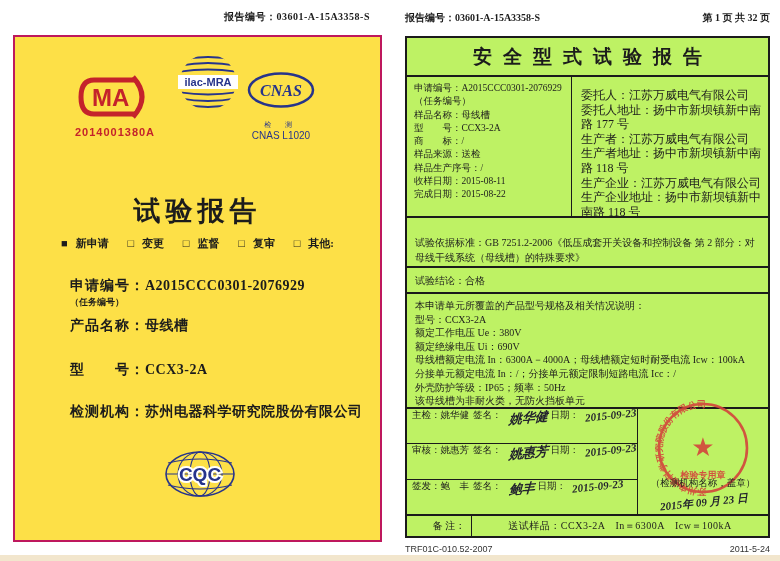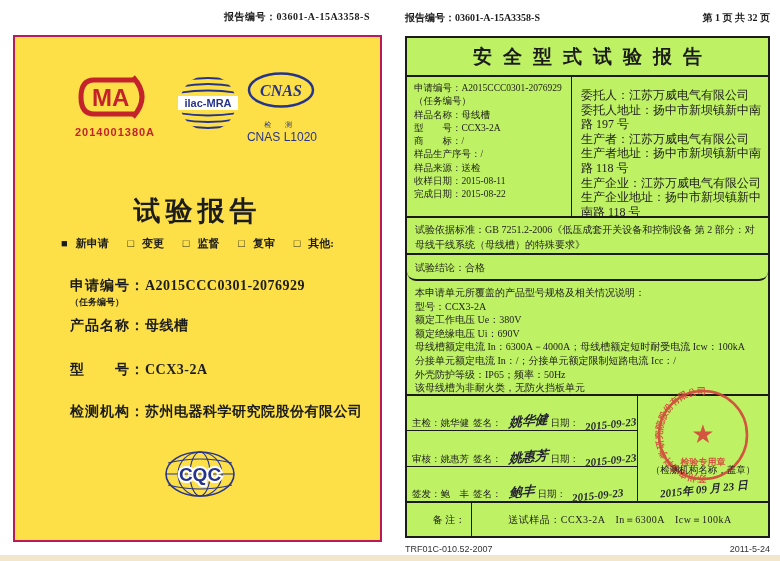--- a/index.html
+++ b/index.html
@@ -12,24 +12,24 @@
 
   
   .lp-repno{position:absolute;top:10px;left:13px;width:357px;text-align:right;
     font-size:10px;font-weight:bold;letter-spacing:.5px;}
   .left-page{position:absolute;left:13px;top:35px;width:365px;height:503px;
     border:2px solid #be185d;background:#fde047;}
   .lp-logo{position:absolute;}
   .cma-wrap{left:52px;top:36px;width:96px;text-align:center;}
   .cma-num{color:#c4232b;font-size:11px;font-weight:bold;letter-spacing:1px;margin-top:1px;
     font-family:"Liberation Sans",sans-serif;}
-  .ilac-wrap{left:163px;top:36px;}
+  .ilac-wrap{left:163px;top:15px;}
   .cnas-wrap{left:230px;top:34px;width:72px;text-align:center;}
   .cnas-sub1{color:#27348b;font-size:7px;letter-spacing:6px;margin-top:7px;}
-  .cnas-sub2{color:#27348b;font-size:12px;font-family:"Liberation Sans",sans-serif;text-align:right;}
+  .cnas-sub2{color:#27348b;font-size:10px;font-family:"Liberation Sans",sans-serif;}
   .lp-title1{position:absolute;top:116px;left:0;width:100%;text-align:center;
     font-size:27px;font-weight:bold;letter-spacing:3px;}
   .lp-title2{position:absolute;top:156px;left:0;width:100%;text-align:center;
     font-size:27px;font-weight:bold;letter-spacing:5px;}
   .lp-checks{position:absolute;top:199px;left:0;width:100%;text-align:center;
     font-size:11px;font-weight:bold;}
   .lp-checks span{margin:0 4px;}
   .lp-field{position:absolute;left:55px;font-size:14px;font-weight:bold;letter-spacing:1px;}
   .lp-field .val{font-weight:bold;letter-spacing:.5px;}
   .lp-note{position:absolute;left:55px;font-size:9px;font-weight:bold;}
@@ -41,28 +41,28 @@
     justify-content:space-between;font-size:10px;font-weight:bold;}
   .right-page{position:absolute;left:405px;top:36px;width:365px;height:502px;
     border:2px solid #1b1b1b;background:#bef264;display:flex;flex-direction:column;box-sizing:border-box;}
   .rp-title{height:37px;line-height:37px;text-align:center;font-size:19px;font-weight:bold;
     letter-spacing:11px;border-bottom:2px solid #1b1b1b;flex:none;text-indent:11px;}
   .rp-info{height:139px;display:flex;border-bottom:2px solid #1b1b1b;flex:none;}
   .rp-info-left{width:165px;border-right:1.5px solid #1b1b1b;padding:5px 2px 0 7px;
     font-size:9.5px;line-height:13.3px;box-sizing:border-box;}
   .rp-info-right{flex:1;padding:11px 2px 0 9px;font-size:12px;line-height:14.6px;box-sizing:border-box;}
   .rp-standard{height:37px;padding:4px 8px 0 8px;font-size:10px;line-height:15px;
+    border-bottom:2px solid #1b1b1b;flex:none;box-sizing:border-box;margin-top:13px;}
+  .rp-conclusion{height:26px;line-height:26px;padding:0 8px;font-size:10px;
     border-bottom:2px solid #1b1b1b;flex:none;box-sizing:border-box;}
-  .rp-conclusion{height:26px;line-height:26px;padding:0 8px;font-size:10px;
-    border-bottom:2px solid #1b1b1b;flex:none;box-sizing:border-box;border-radius:9px;}
   .rp-coverage{height:115px;padding:5px 8px 0 8px;font-size:10px;line-height:13.6px;
     border-bottom:2px solid #1b1b1b;flex:none;box-sizing:border-box;}
   .rp-sign{height:105px;display:flex;border-bottom:2px solid #1b1b1b;flex:none;}
   .sign-left{width:231px;border-right:1.5px solid #1b1b1b;display:flex;flex-direction:column;box-sizing:border-box;}
-  .sign-row{flex:1;border-bottom:1.5px solid #1b1b1b;display:flex;align-items:flex-end;
+  .sign-row{flex:1;border-bottom:1.5px solid #1b1b1b;display:flex;align-items:flex-start;
     padding:0 5px;font-size:9.5px;white-space:nowrap;}
   .sign-row:last-child{border-bottom:none;}
   .sign-row .lab{margin-right:4px;}
   .hand{font-style:italic;font-weight:bold;color:#23232e;display:inline-block;
     transform:rotate(-5deg) skewX(-8deg);font-size:13px;margin:0 3px;}
   .hand-date{font-style:italic;font-weight:bold;color:#23232e;display:inline-block;
     transform:rotate(-6deg);font-size:11px;margin-left:2px;}
   .sign-stamp{flex:1;position:relative;}
   .stamp-svg{position:absolute;left:50%;top:-9px;transform:translateX(-50%);opacity:.9;}
   .stamp-note{position:absolute;bottom:24px;left:0;width:100%;text-align:center;font-size:9.5px;}
@@ -164,28 +164,28 @@
 
   <div class="rp-title">安全型式试验报告</div>
 
   <div class="rp-info">
     <div class="rp-info-left">
       <div>申请编号：A2015CCC0301-2076929</div>
       <div>（任务编号）</div>
       <div>样品名称：母线槽</div>
       <div>型　　号：CCX3-2A</div>
       <div>商　　标：/</div>
+      <div>样品来源：送检</div>
       <div>样品生产序号：/</div>
-      <div>样品来源：送检</div>
       <div>收样日期：2015-08-11</div>
       <div>完成日期：2015-08-22</div>
     </div>
     <div class="rp-info-right">
       <div>委托人：江苏万威电气有限公司</div>
-      <div>委托人地址：扬中市新坝镇新中南路 197 号</div>
+      <div>委托人地址：扬中市新坝镇新中南路 177 号</div>
       <div></div>
       <div>生产者：江苏万威电气有限公司</div>
       <div>生产者地址：扬中市新坝镇新中南路 118 号</div>
       <div></div>
       <div>生产企业：江苏万威电气有限公司</div>
       <div>生产企业地址：扬中市新坝镇新中南路 118 号</div>
     </div>
   </div>
 
   <div class="rp-standard">试验依据标准：GB 7251.2-2006《低压成套开关设备和控制设备 第 2 部分：对母线干线系统（母线槽）的特殊要求》</div>

